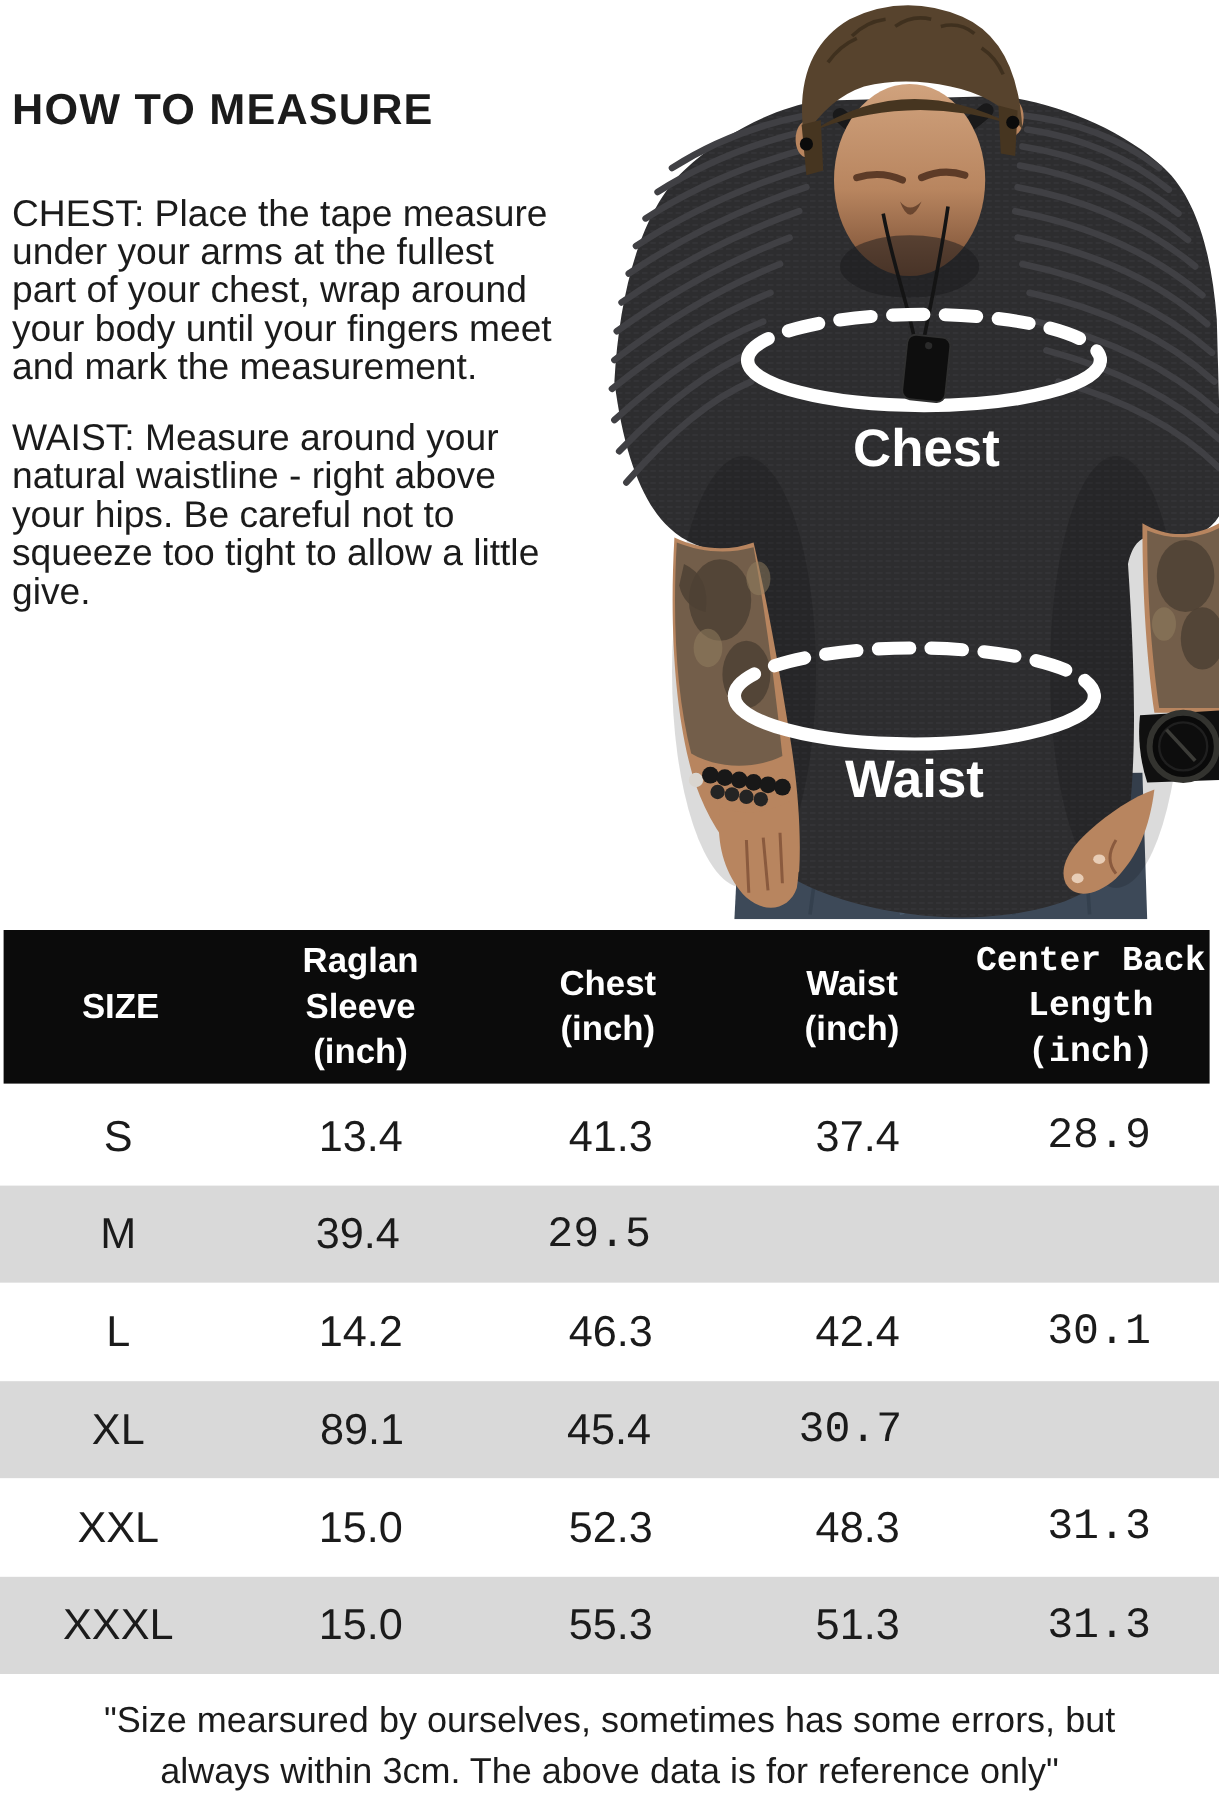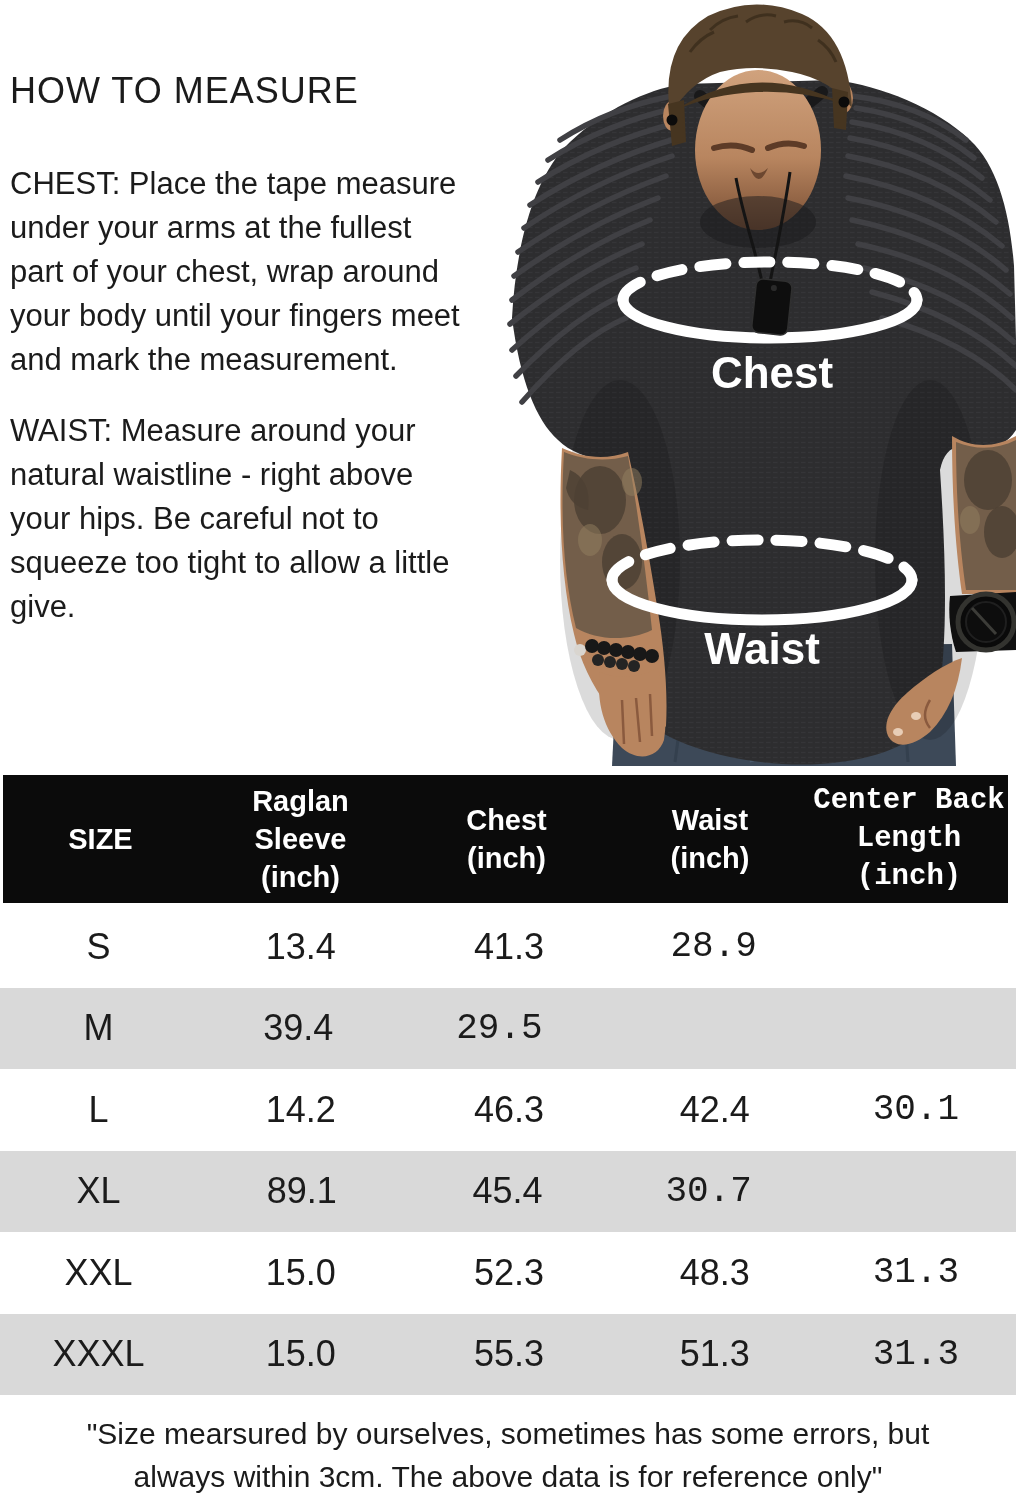--- a/index.html
+++ b/index.html
@@ -1,22 +1,22 @@
 <!DOCTYPE html>
 <html><head>
 <meta charset="utf-8">
 <style>
   html,body{margin:0;padding:0;background:#ffffff;}
   .page{position:relative;width:1016px;height:1500px;background:#fff;overflow:hidden;
         font-family:"Liberation Sans",sans-serif;color:var(--ink,#1b1b1b);}
 
   
   .instructions{position:absolute;left:10px;top:70px;width:545px;z-index:3;}
-  .howto-title{font-size:36px;font-weight:400;letter-spacing:1px;margin:0 0 50px 0;}
-  .para{font-size:31px;line-height:44px;white-space:pre-line;margin:0 0 27px 0;font-weight:400;}
+  .howto-title{font-size:36px;font-weight:700;letter-spacing:1px;margin:0 0 50px 0;}
+  .para{font-size:31px;line-height:32px;white-space:pre-line;margin:0 0 27px 0;font-weight:400;}
 
   
   .figure-wrap{position:absolute;left:500px;top:0;width:516px;height:766px;z-index:1;}
 
   
   .size-table{position:absolute;left:0;top:775px;width:1016px;z-index:2;}
   .thead{display:flex;align-items:center;background:var(--header-bg,#0b0b0b);
          height:128px;margin:0 8px 3px 3px;}
   .th{white-space:pre-line;text-align:center;color:#fff;font-weight:700;
       font-size:29px;line-height:38px;}
@@ -211,20 +211,21 @@
 (inch)</div>
         <div class="th c4">Center Back
 Length
 (inch)</div>
       </div>
     <div class="tbody">
         <div class="tr">
           <div class="td c0">S</div>
           <div class="td c1">13.4</div>
           <div class="td c2">41.3</div>
+          <div class="td c3">37.4</div>
           <div class="td c4">28.9</div>
         </div>
         <div class="tr alt">
           <div class="td c0">M</div>
           <div class="td c3">39.4</div>
           <div class="td c4">29.5</div>
         </div>
         <div class="tr">
           <div class="td c0">L</div>
           <div class="td c1">14.2</div>

